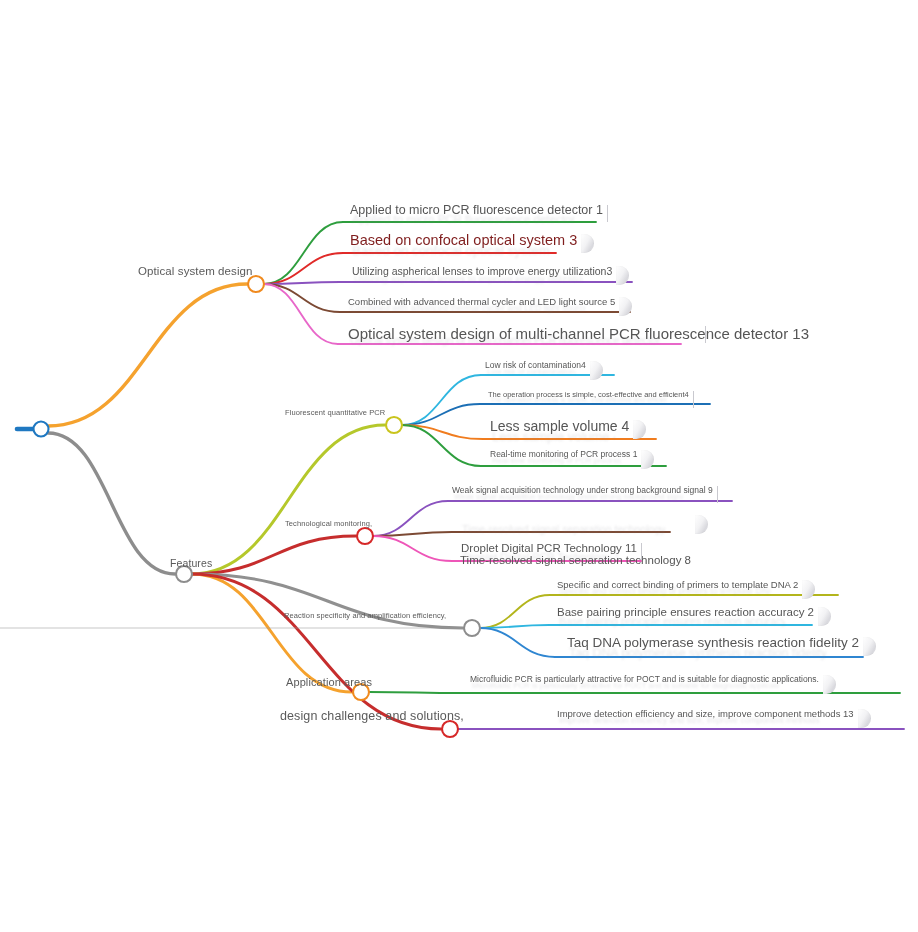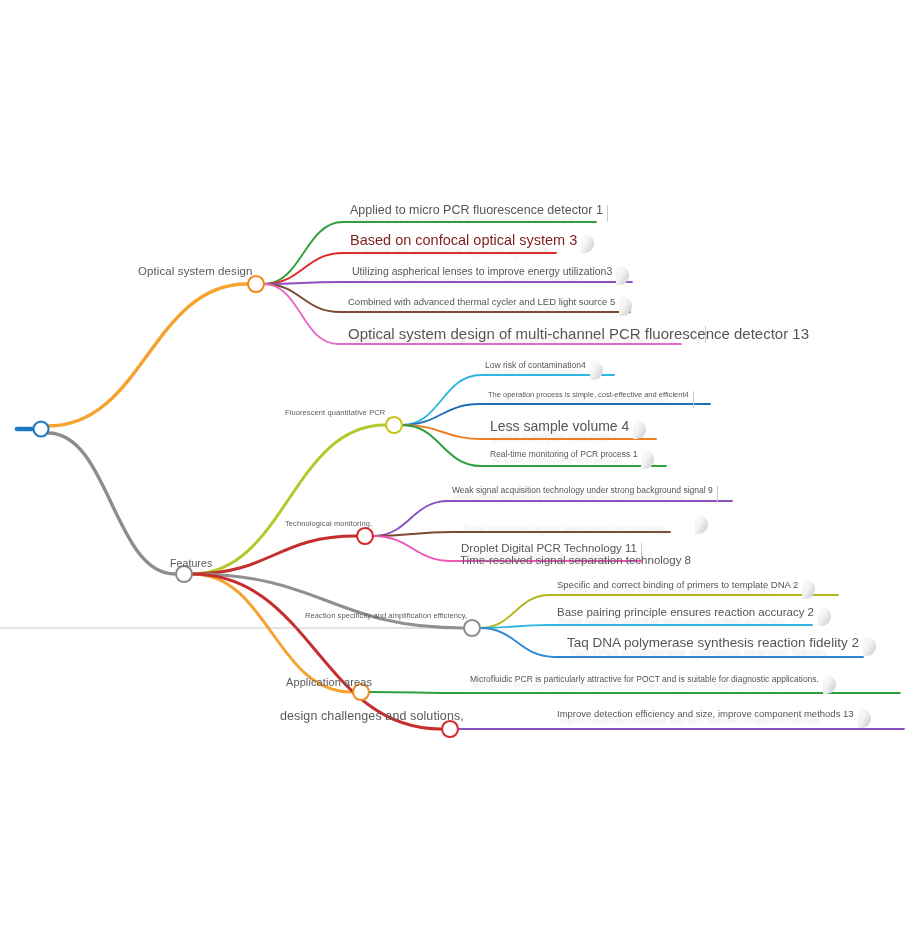--- a/index.html
+++ b/index.html
@@ -116,21 +116,21 @@
       <circle cx="365" cy="536" r="8" fill="#ffffff" stroke="#d62828" stroke-width="2.1"></circle>
       <circle cx="472" cy="628" r="8" fill="#ffffff" stroke="#8d8d8d" stroke-width="2.1"></circle>
       <circle cx="361" cy="692" r="8" fill="#ffffff" stroke="#f08a1e" stroke-width="2.1"></circle>
       <circle cx="450" cy="729" r="8" fill="#ffffff" stroke="#d62828" stroke-width="2.1"></circle>
     </svg>
   <div id="labels">
       <div class="node-label" style="left: 134px; top: 557px; font-size: 10.5px; padding-left: 36px;">Features</div>
       <div class="node-label" style="left: 138px; top: 265px; font-size: 11.5px;">Optical system design</div>
       <div class="node-label" style="left: 285px; top: 408px; font-size: 7.5px;">Fluorescent quantitative PCR</div>
       <div class="node-label" style="left: 285px; top: 519px; font-size: 7.5px;">Technological monitoring,</div>
-      <div class="node-label" style="left: 284px; top: 611px; font-size: 7.5px; padding-left: 21px;">Reaction specificity and amplification efficiency,</div>
+      <div class="node-label" style="left: 284px; top: 611px; font-size: 7.5px;">Reaction specificity and amplification efficiency,</div>
       <div class="node-label" style="left: 286px; top: 676px; font-size: 11px;">Application areas</div>
       <div class="node-label" style="left: 280px; top: 709px; font-size: 12.5px;">design challenges and solutions,</div>
       <div class="leaf-label" style="left: 350px; top: 203px; font-size: 12.5px;">Applied to micro PCR fluorescence detector 1</div>
       <div class="pill flat" style="left: 606.906px; top: 204.5px;"></div>
       <div class="ghost" style="left: 352px; top: 212.75px; font-size: 11.5px; width: 222.558px; overflow: hidden;">Applied to micro PCR fluorescence detector 1</div>
       <div class="leaf-label dark" style="left: 350px; top: 232px; font-size: 14.5px;">Based on confocal optical system 3</div>
       <div class="pill" style="left: 581.297px; top: 233.74px;"></div>
       <div class="ghost" style="left: 352px; top: 243.31px; font-size: 13.34px; width: 200.021px; overflow: hidden;">Based on confocal optical system 3</div>
       <div class="leaf-label" style="left: 352px; top: 265px; font-size: 10.5px;">Utilizing aspherical lenses to improve energy utilization3</div>
       <div class="pill" style="left: 616.297px; top: 266.26px;"></div>

